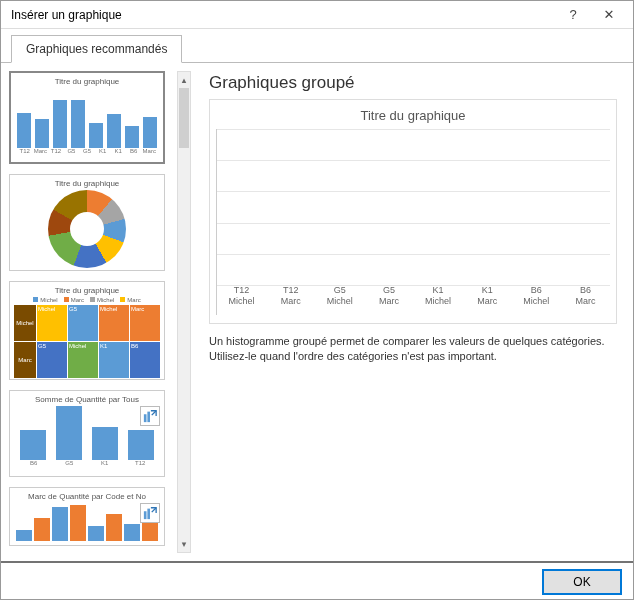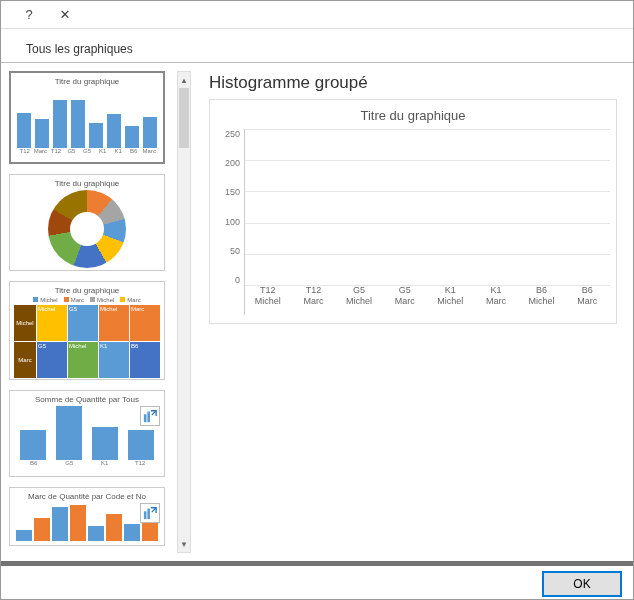--- a/index.html
+++ b/index.html
@@ -54,34 +54,35 @@
 .yaxis { width:28px; display:flex; flex-direction:column; justify-content:space-between; font-size:9px; color:#777; text-align:right; padding-right:4px; padding-bottom:30px; }
 .plot { flex:1; position:relative; border-left:1px solid #ccc; }
 .grid-line { position:absolute; left:0; right:0; border-top:1px solid #e6e6e6; }
 .bars-row { position:absolute; left:0; right:0; bottom:30px; top:0; display:flex; align-items:flex-end; }
 .bars-row .b { flex:1; display:flex; justify-content:center; }
 .bars-row .b div { width:60%; background:#5b9bd5; }
 .xlabels { position:absolute; left:0; right:0; bottom:0; height:30px; display:flex; font-size:9px; color:#666; }
 .xlabels .xl { flex:1; text-align:center; line-height:1.2; }
 .desc { font-size:11px; color:#333; line-height:1.35; }
 
-.footer { height:40px; border-top:5px solid #737373; display:flex; align-items:center; justify-content:flex-end; padding:0 12px; gap:8px; }
+.footer { height:40px; border-top:2px solid #737373; display:flex; align-items:center; justify-content:flex-end; padding:0 12px; gap:8px; }
 .footer button { min-width:78px; height:24px; font-size:12px; background:#e1e1e1; border:1px solid #adadad; cursor:pointer; }
 .footer button.primary { border:1px solid #0078d7; outline:1px solid #0078d7; }
 </style>
 </head>
 <body>
 
 <div class="titlebar">
+  <span class="title">Insérer un graphique</span>
   <div class="tb-btn">?</div>
   <div class="tb-btn">✕</div>
 </div>
 
 <div class="tabs">
-  <div class="tab">Tous les graphiques</div>
+  <div class="tab active">Graphiques recommandés</div>
 </div>
 
 <div class="content">
   <div class="sidebar">
 
     <div class="thumb-card selected">
       <div class="thumb-title">Titre du graphique</div>
       <div class="thumb-chart">
         <div class="mini-bars">
           <div class="bar" style="height:58%"></div>
@@ -189,32 +190,24 @@
     </div>
 
     <div class="scroll">
       <div class="arrow">▴</div>
       <div class="thumb"></div>
       <div class="arrow" style="position:absolute;bottom:0;left:0;right:0">▾</div>
     </div>
   </div>
 
   <div class="main">
-    <h2>Histogramme groupé</h2>
+    <h2>Graphiques groupé</h2>
     <div class="chart-frame">
       <div class="chart-title">Titre du graphique</div>
       <div class="chart-body">
-        <div class="yaxis">
-          <span>250</span>
-          <span>200</span>
-          <span>150</span>
-          <span>100</span>
-          <span>50</span>
-          <span>0</span>
-        </div>
         <div class="plot">
           <div class="grid-line" style="top:0%"></div>
           <div class="grid-line" style="top:20%;top:calc((100% - 30px)*0.2)"></div>
           <div class="grid-line" style="top:calc((100% - 30px)*0.4)"></div>
           <div class="grid-line" style="top:calc((100% - 30px)*0.6)"></div>
           <div class="grid-line" style="top:calc((100% - 30px)*0.8)"></div>
           <div class="grid-line" style="top:calc(100% - 30px)"></div>
           <div class="bars-row" id="bars">
               <div class="b">
                 <div style="height: 58%;"></div>
@@ -247,18 +240,19 @@
               <div class="xl">G5<br>Michel</div>
               <div class="xl">G5<br>Marc</div>
               <div class="xl">K1<br>Michel</div>
               <div class="xl">K1<br>Marc</div>
               <div class="xl">B6<br>Michel</div>
               <div class="xl">B6<br>Marc</div>
             </div>
         </div>
       </div>
     </div>
+    <div class="desc">Un histogramme groupé permet de comparer les valeurs de quelques catégories. Utilisez-le quand l'ordre des catégories n'est pas important.</div>
   </div>
 </div>
 
 <div class="footer">
   <button class="primary">OK</button>
 </div>
 
 </body></html>

